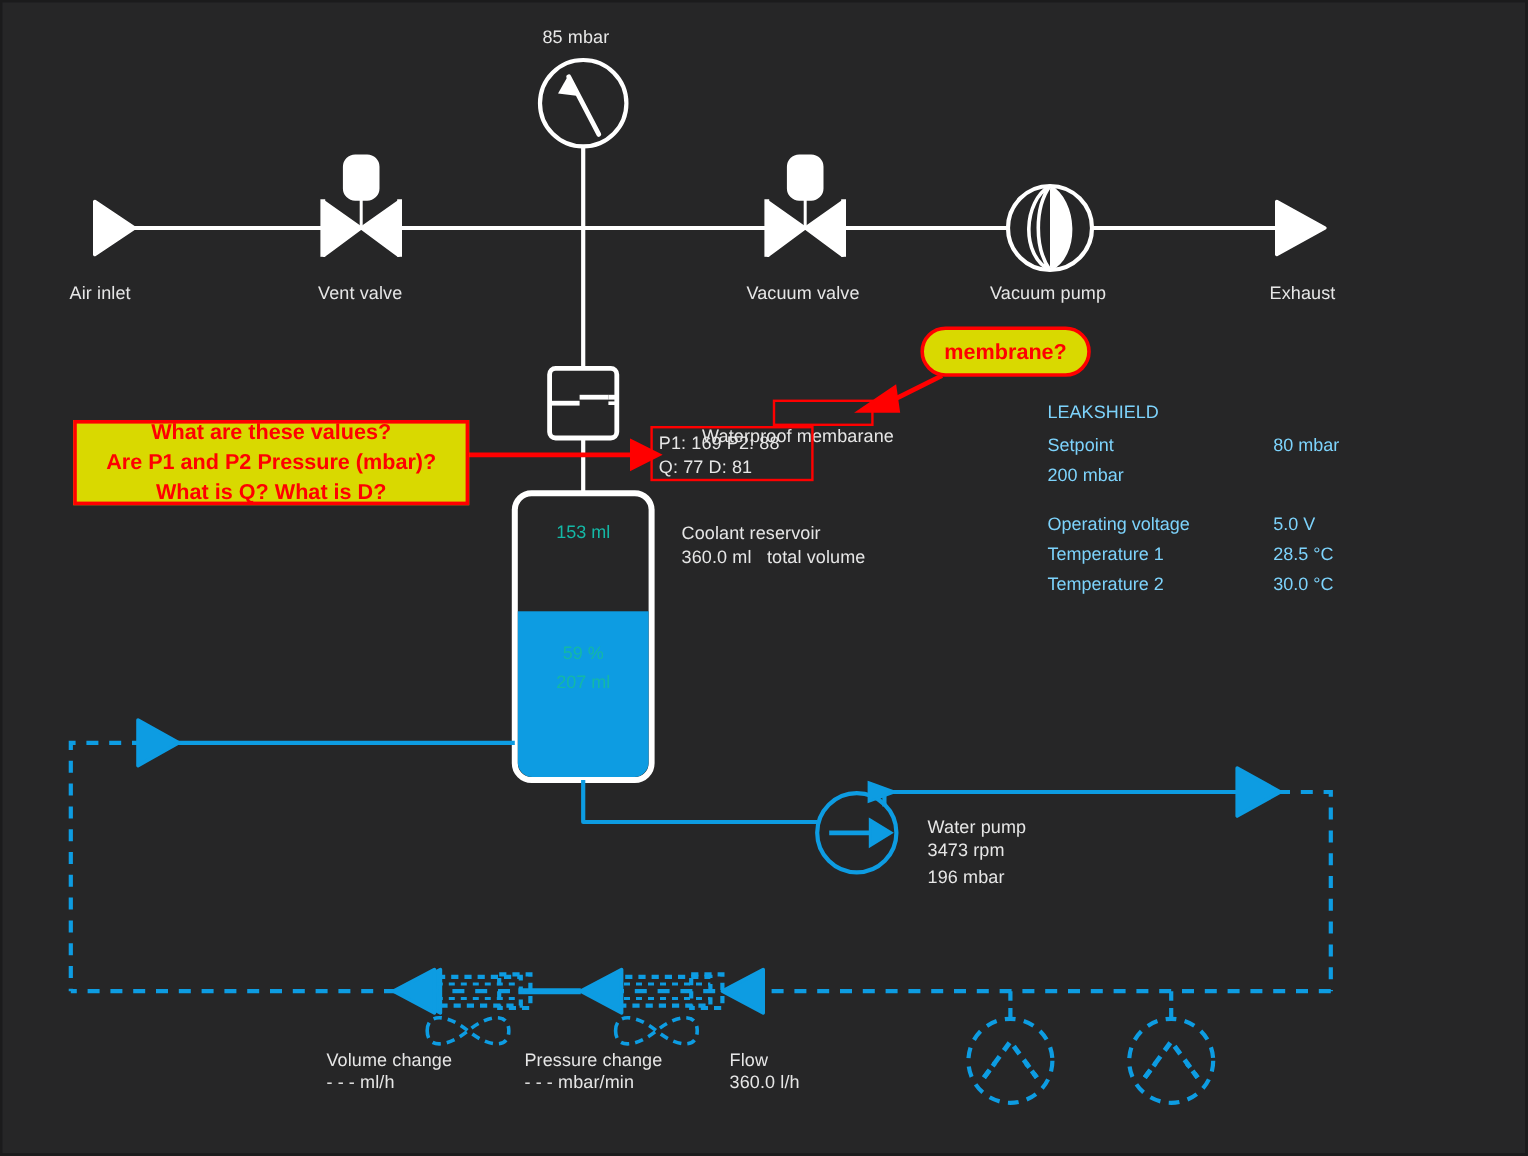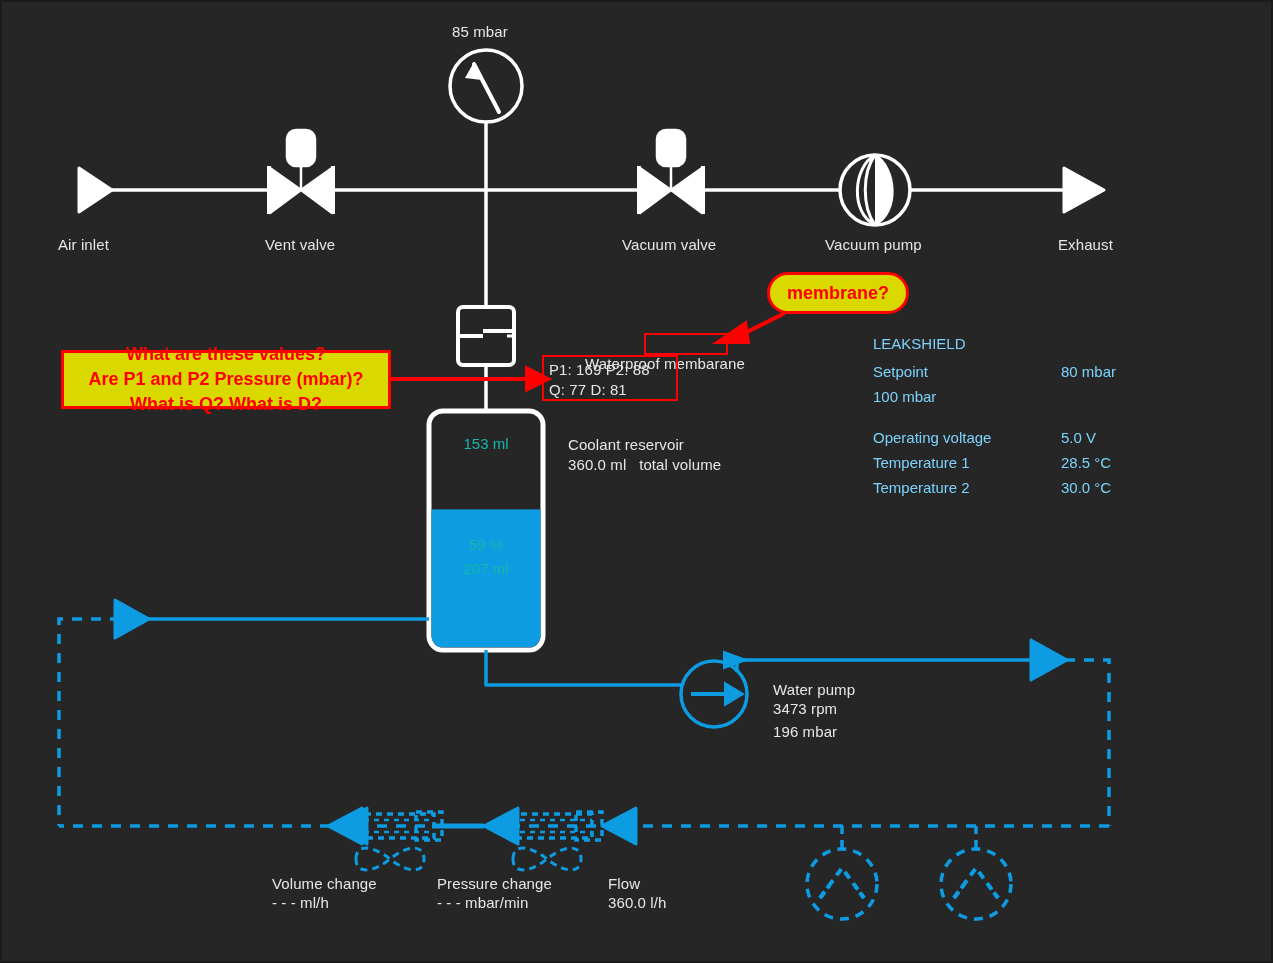--- a/index.html
+++ b/index.html
@@ -206,34 +206,34 @@
 
   <div class="lbl" style="left:566px;top:333px;">
     <span>Waterproof </span><span>membarane</span>
   </div>
   <div class="redbox" style="left:642px;top:331px;width:84px;height:22px;"></div>
 
   <div class="lbl" style="left:547px;top:358px;">P1: 169 P2: 88</div>
   <div class="lbl" style="left:547px;top:378px;">Q: 77 D: 81</div>
   <div class="redbox" style="left:540px;top:353px;width:136px;height:46px;"></div>
 
-  <div class="callout" style="left:59px;top:348px;width:330px;height:59px;">What are these values?
+  <div class="callout" style="left:59px;top:348px;width:330px;height:71px;">What are these values?
 Are P1 and P2 Pressure (mbar)?
 What is Q? What is D?</div>
 
   <div class="callout" style="left:765px;top:270px;width:142px;height:42px;border-radius:21px;">membrane?</div>
 
   <div class="ls-table">
     <div class="ls-title">LEAKSHIELD</div>
     <div class="ls-row">
       <span class="k">Setpoint</span>
       <span class="v">80 mbar</span>
     </div>
     <div class="ls-row">
-      <span class="v">100 mbar</span>
+      <span class="v">200 mbar</span>
     </div>
     <div class="ls-gap"></div>
     <div class="ls-row">
       <span class="k">Operating voltage</span>
       <span class="v">5.0 V</span>
     </div>
     <div class="ls-row">
       <span class="k">Temperature 1</span>
       <span class="v">28.5 °C</span>
     </div>

